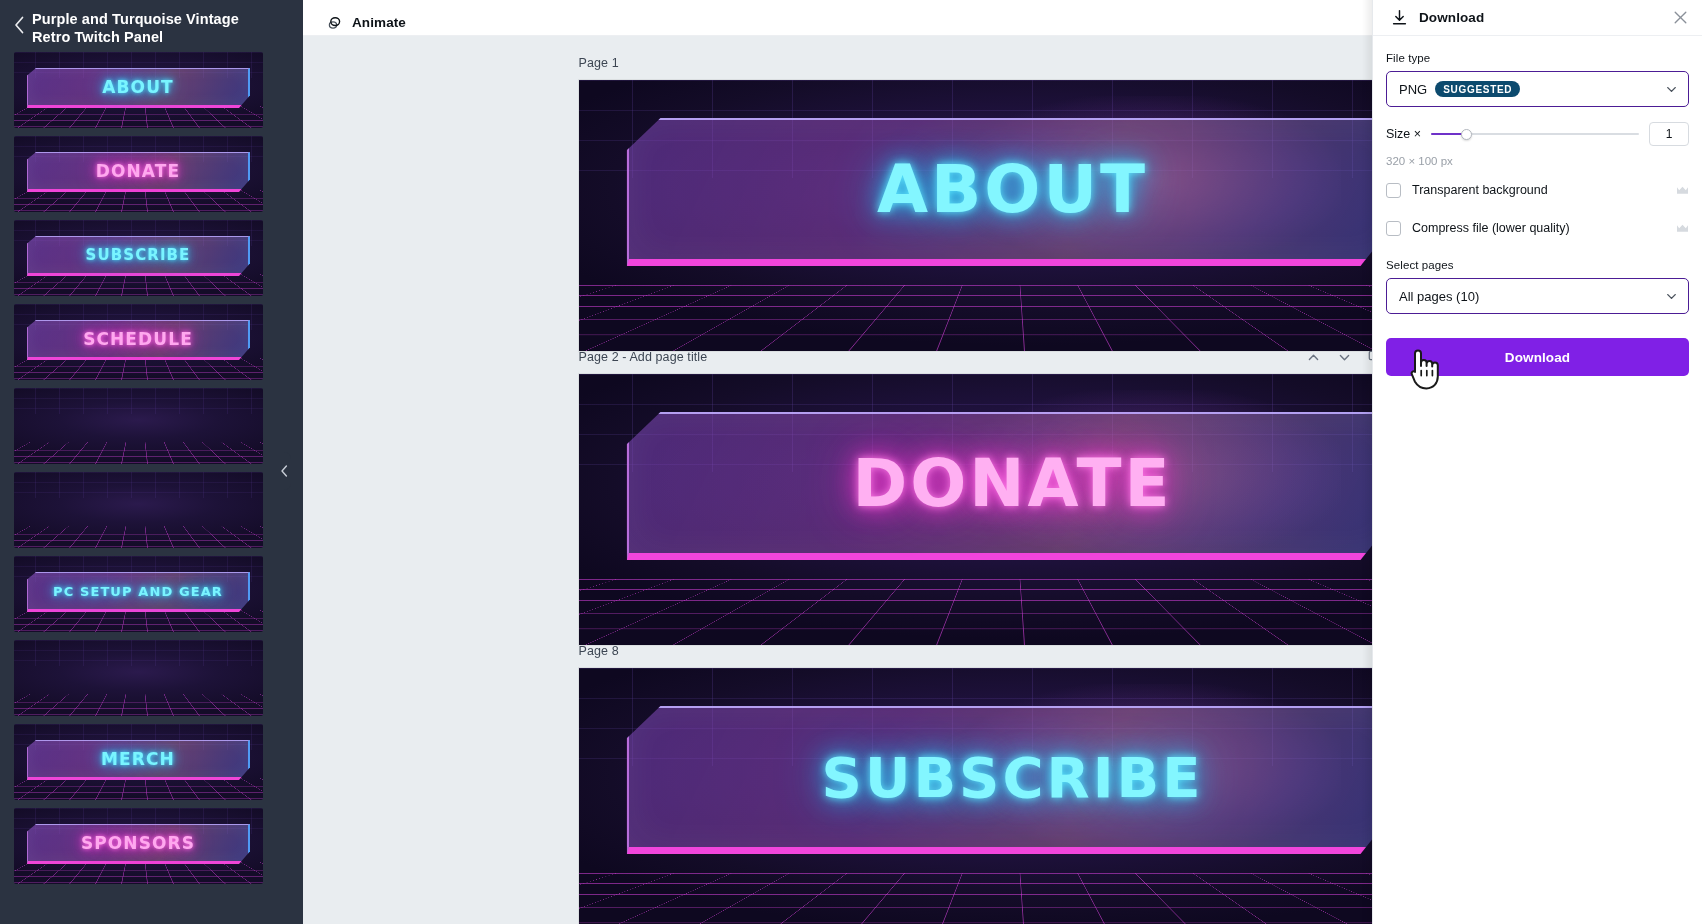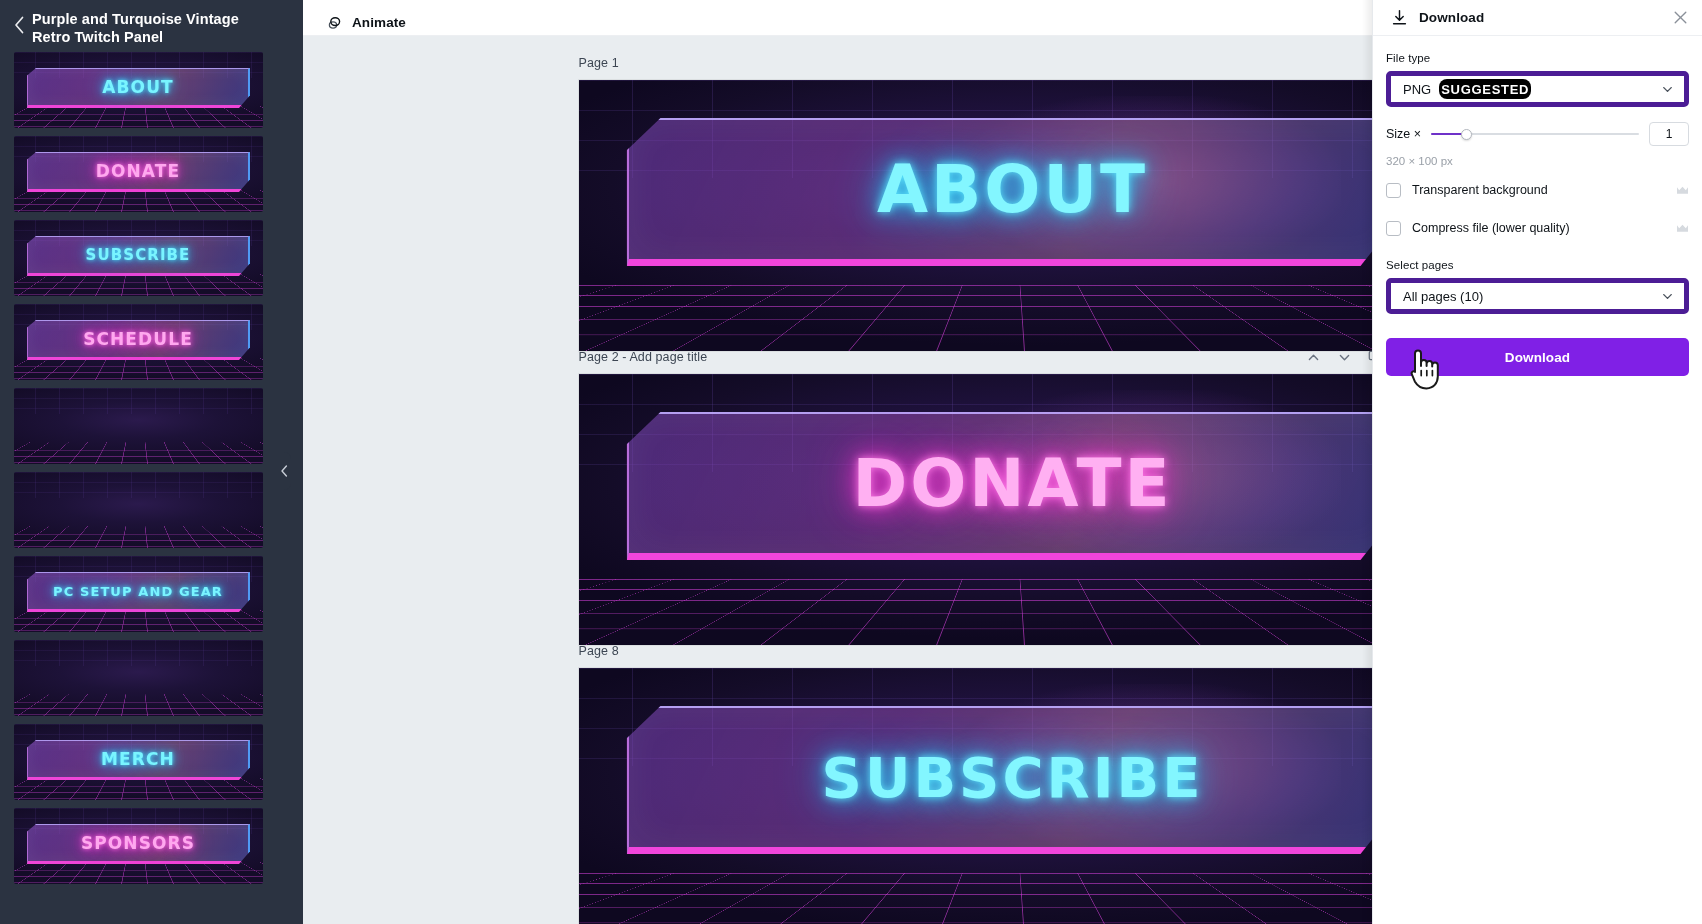--- a/index.html
+++ b/index.html
@@ -209,28 +209,28 @@
     font-size: 13.5px; font-weight: bold; color: #0e1318;
     margin-left: 11px; letter-spacing: .1px;
   }
   #panel-close { margin-left: auto; cursor: pointer; color: #8a9099; line-height: 0; }
   #panel-body { padding: 16px 13px 0 13px; }
   .field-label {
     font-size: 11.5px; font-weight: normal; color: #0e1318;
     margin-bottom: 7px; letter-spacing: .1px;
   }
   .select-box {
-    height: 36px; border: 5px solid #4c1d95; border-radius: 5px;
+    height: 36px; border: 1px solid #4c1d95; border-radius: 5px;
     display: flex; align-items: center; padding: 0 10px 0 12px;
     cursor: pointer; background: #fff; margin-bottom: 15px;
   }
   .select-value { font-size: 13px; color: #0e1318; }
   .badge {
-    background: #000000; color: #fff; font-size: 13px; font-weight: bold;
-    letter-spacing: .7px; padding: 3px 2px 2px; border-radius: 8px;
+    background: #0c4a6e; color: #fff; font-size: 10px; font-weight: bold;
+    letter-spacing: .7px; padding: 3px 8px 2px; border-radius: 8px;
     margin-left: 8px;
   }
   .select-chevron { margin-left: auto; color: #4a525c; line-height: 0; }
 
   .size-row { display: flex; align-items: center; gap: 10px; }
   .size-label { font-size: 12.5px; color: #0e1318; white-space: nowrap; }
   .slider {
     flex: 1; position: relative; height: 14px; display: flex; align-items: center;
     cursor: pointer;
   }

